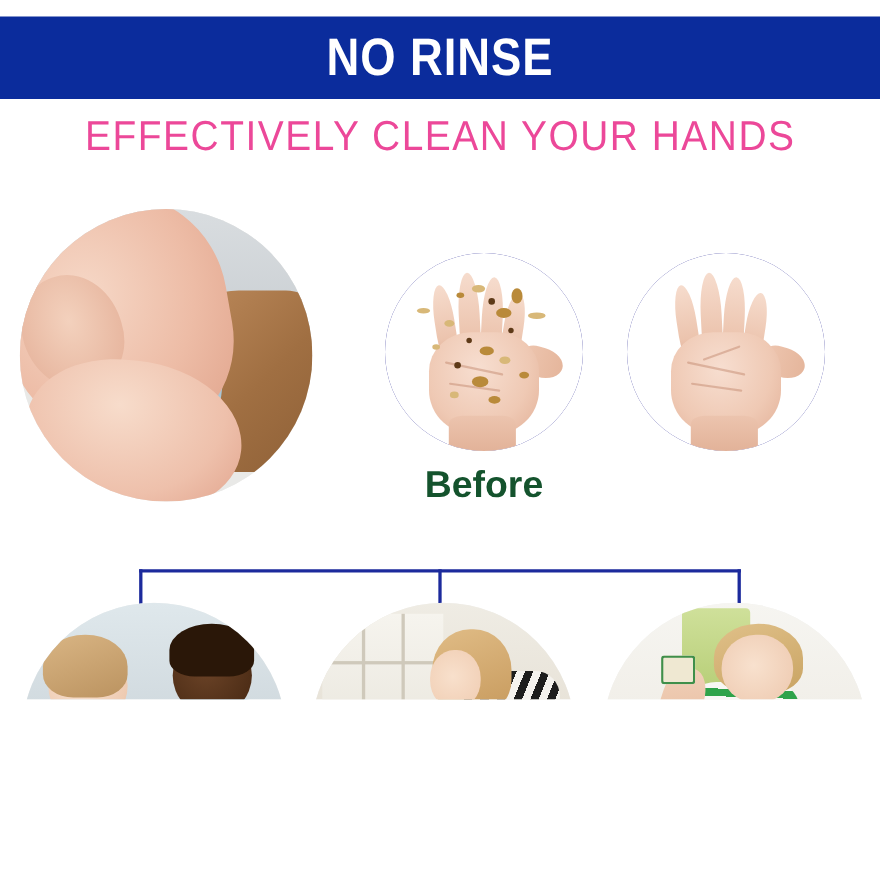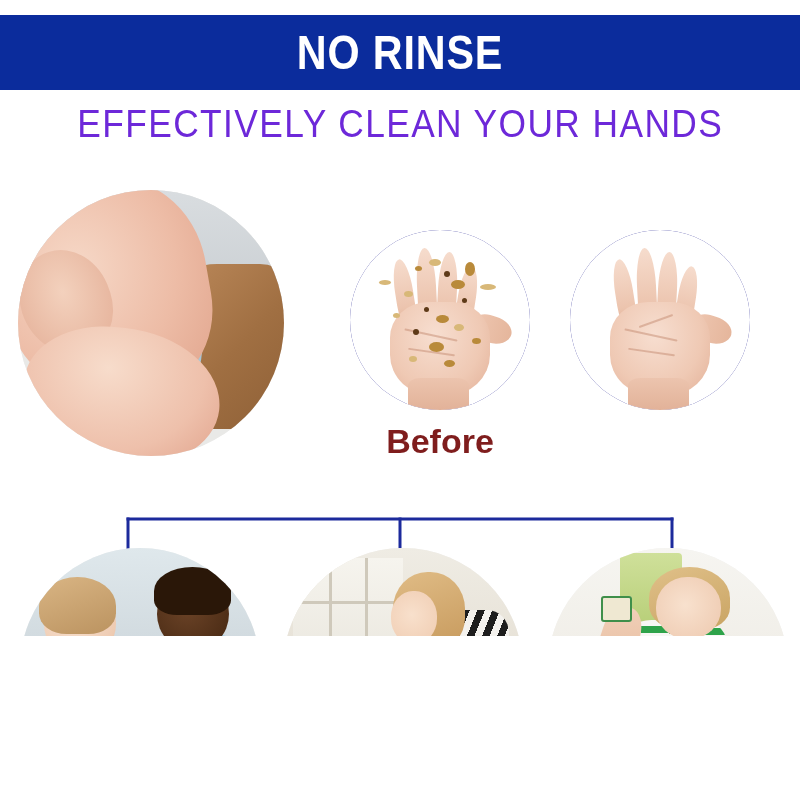--- a/index.html
+++ b/index.html
@@ -41,21 +41,21 @@
     line-height: 1;
     white-space: nowrap;
   }
 
   .subtitle {
     position: absolute;
     left: 0;
     top: 103px;
     width: 800px;
     text-align: center;
-    color: #6d28d9;
+    color: #ec4899;
     font-family: "Liberation Sans Narrow", "Liberation Sans", sans-serif;
     font-size: 38px;
     font-weight: normal;
     letter-spacing: 1.5px;
     white-space: nowrap;
   }
   .subtitle span { display: inline-block; transform: scaleX(0.93); }
 
   
   .photo {
@@ -155,21 +155,21 @@
     background: #b98a3a;
   }
   .dirt.dark { background: #5e3a18; }
   .dirt.light { background: #d8b878; }
 
   
   .caption {
     position: absolute;
     width: 200px;
     text-align: center;
-    color: #7f1d1d;
+    color: #14532d;
     font-family: "Liberation Sans", sans-serif;
     font-size: 34px;
     font-weight: bold;
     letter-spacing: 0px;
   }
   #caption-before { left: 340px; top: 422px; }
   #caption-after  { left: 562px; top: 422px; }
 
   
   #bracket { position: absolute; left: 120px; top: 512px; width: 560px; height: 50px; }

